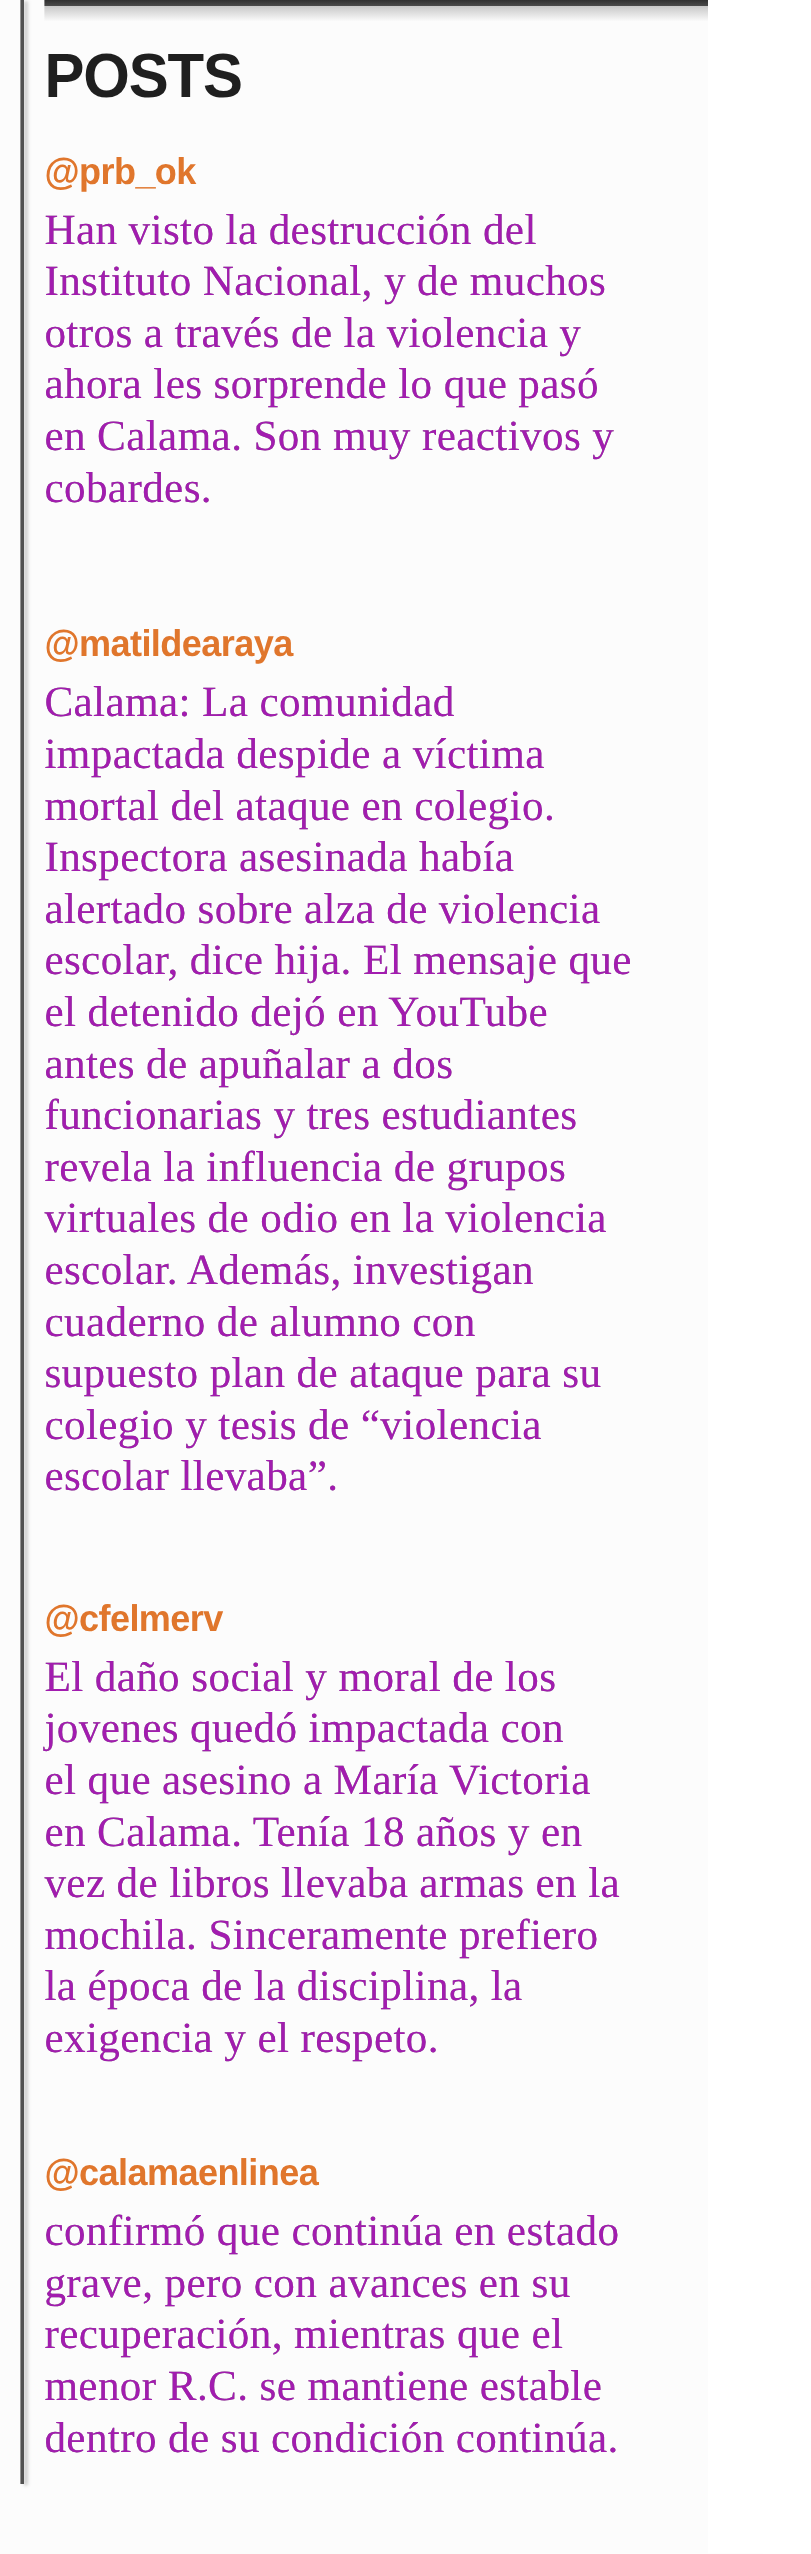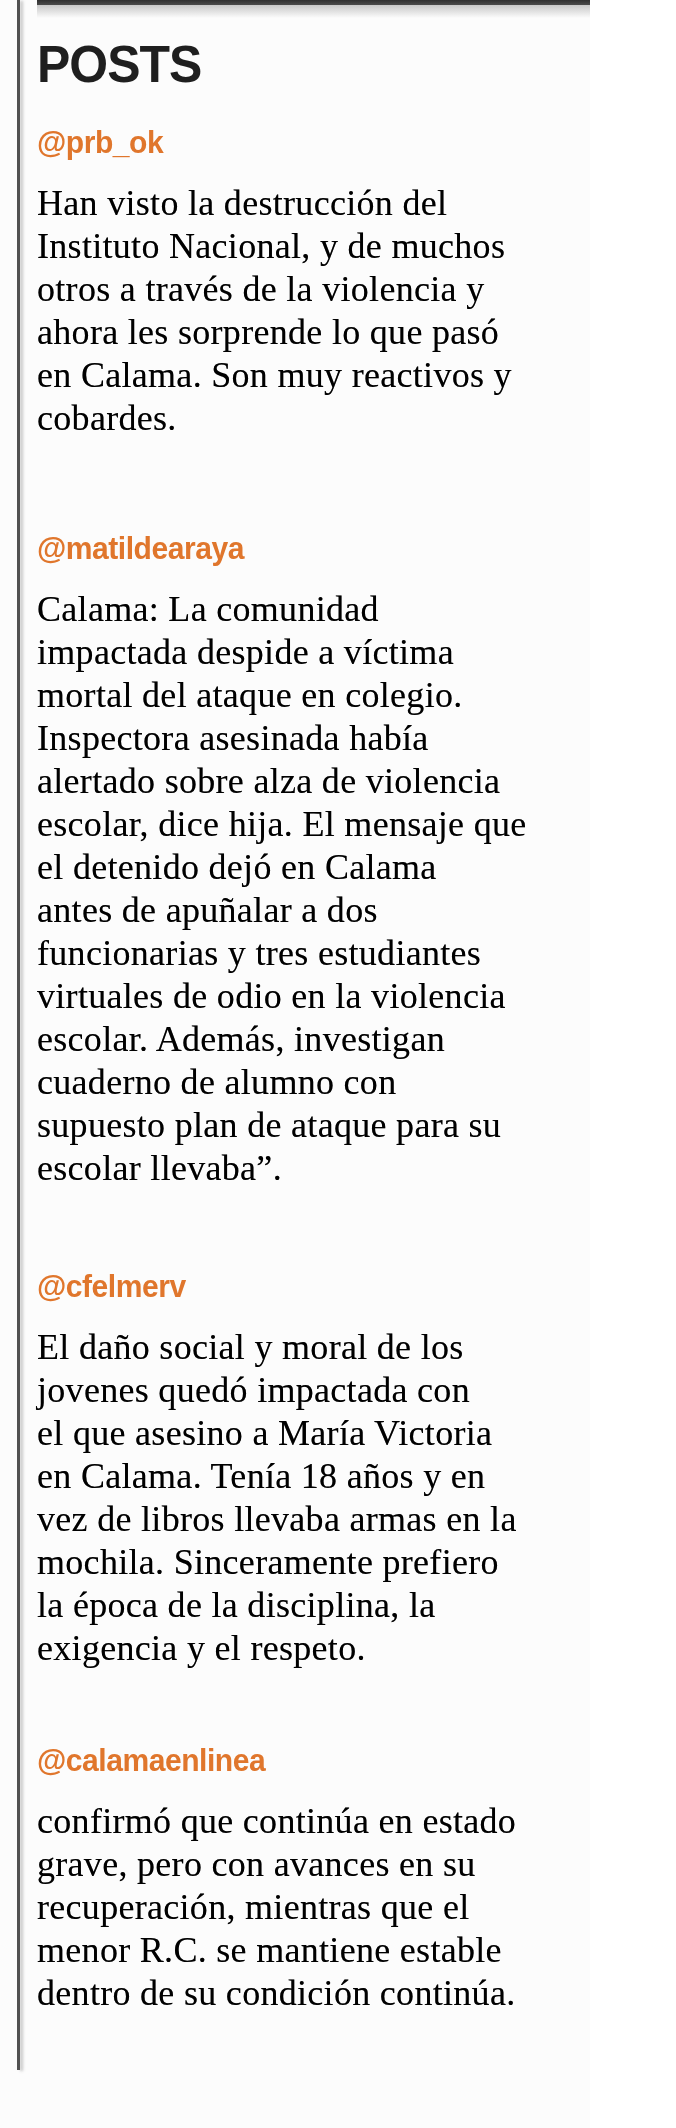--- a/index.html
+++ b/index.html
@@ -63,25 +63,25 @@
     font-family: "Liberation Sans", sans-serif;
     font-weight: 700;
     font-size: 31px;
     line-height: 38px;
     letter-spacing: -0.5px;
     color: var(--accent, #e0762c);
     transform: scaleX(.97);
     transform-origin: left center;
   }
   .body {
-    margin-top: 20px;
+    margin-top: 8px;
     font-size: 36px;
     line-height: 43px;
     letter-spacing: .3px;
-    color: #000000;
+    color: #a21caf;
     text-shadow: 0 0 .5px rgba(40,40,40,.55);
   }
   .body .line { white-space: nowrap; }
 </style>
 </head>
 <body>
 
 <div class="page">
   <div class="top-bar"></div>
   <div class="side-rule"></div>
@@ -103,27 +103,29 @@
 
     <section class="post p2">
       <div class="handle">@matildearaya</div>
       <div class="body">
           <div class="line">Calama: La comunidad</div>
           <div class="line">impactada despide a víctima</div>
           <div class="line">mortal del ataque en colegio.</div>
           <div class="line">Inspectora asesinada había</div>
           <div class="line">alertado sobre alza de violencia</div>
           <div class="line">escolar, dice hija. El mensaje que</div>
-          <div class="line">el detenido dejó en Calama</div>
+          <div class="line">el detenido dejó en YouTube</div>
           <div class="line">antes de apuñalar a dos</div>
           <div class="line">funcionarias y tres estudiantes</div>
+          <div class="line">revela la influencia de grupos</div>
           <div class="line">virtuales de odio en la violencia</div>
           <div class="line">escolar. Además, investigan</div>
           <div class="line">cuaderno de alumno con</div>
           <div class="line">supuesto plan de ataque para su</div>
+          <div class="line">colegio y tesis de “violencia</div>
           <div class="line">escolar llevaba”.</div>
         </div>
     </section>
 
     <section class="post p3">
       <div class="handle">@cfelmerv</div>
       <div class="body">
           <div class="line">El daño social y moral de los</div>
           <div class="line">jovenes quedó impactada con</div>
           <div class="line">el que asesino a María Victoria</div>

